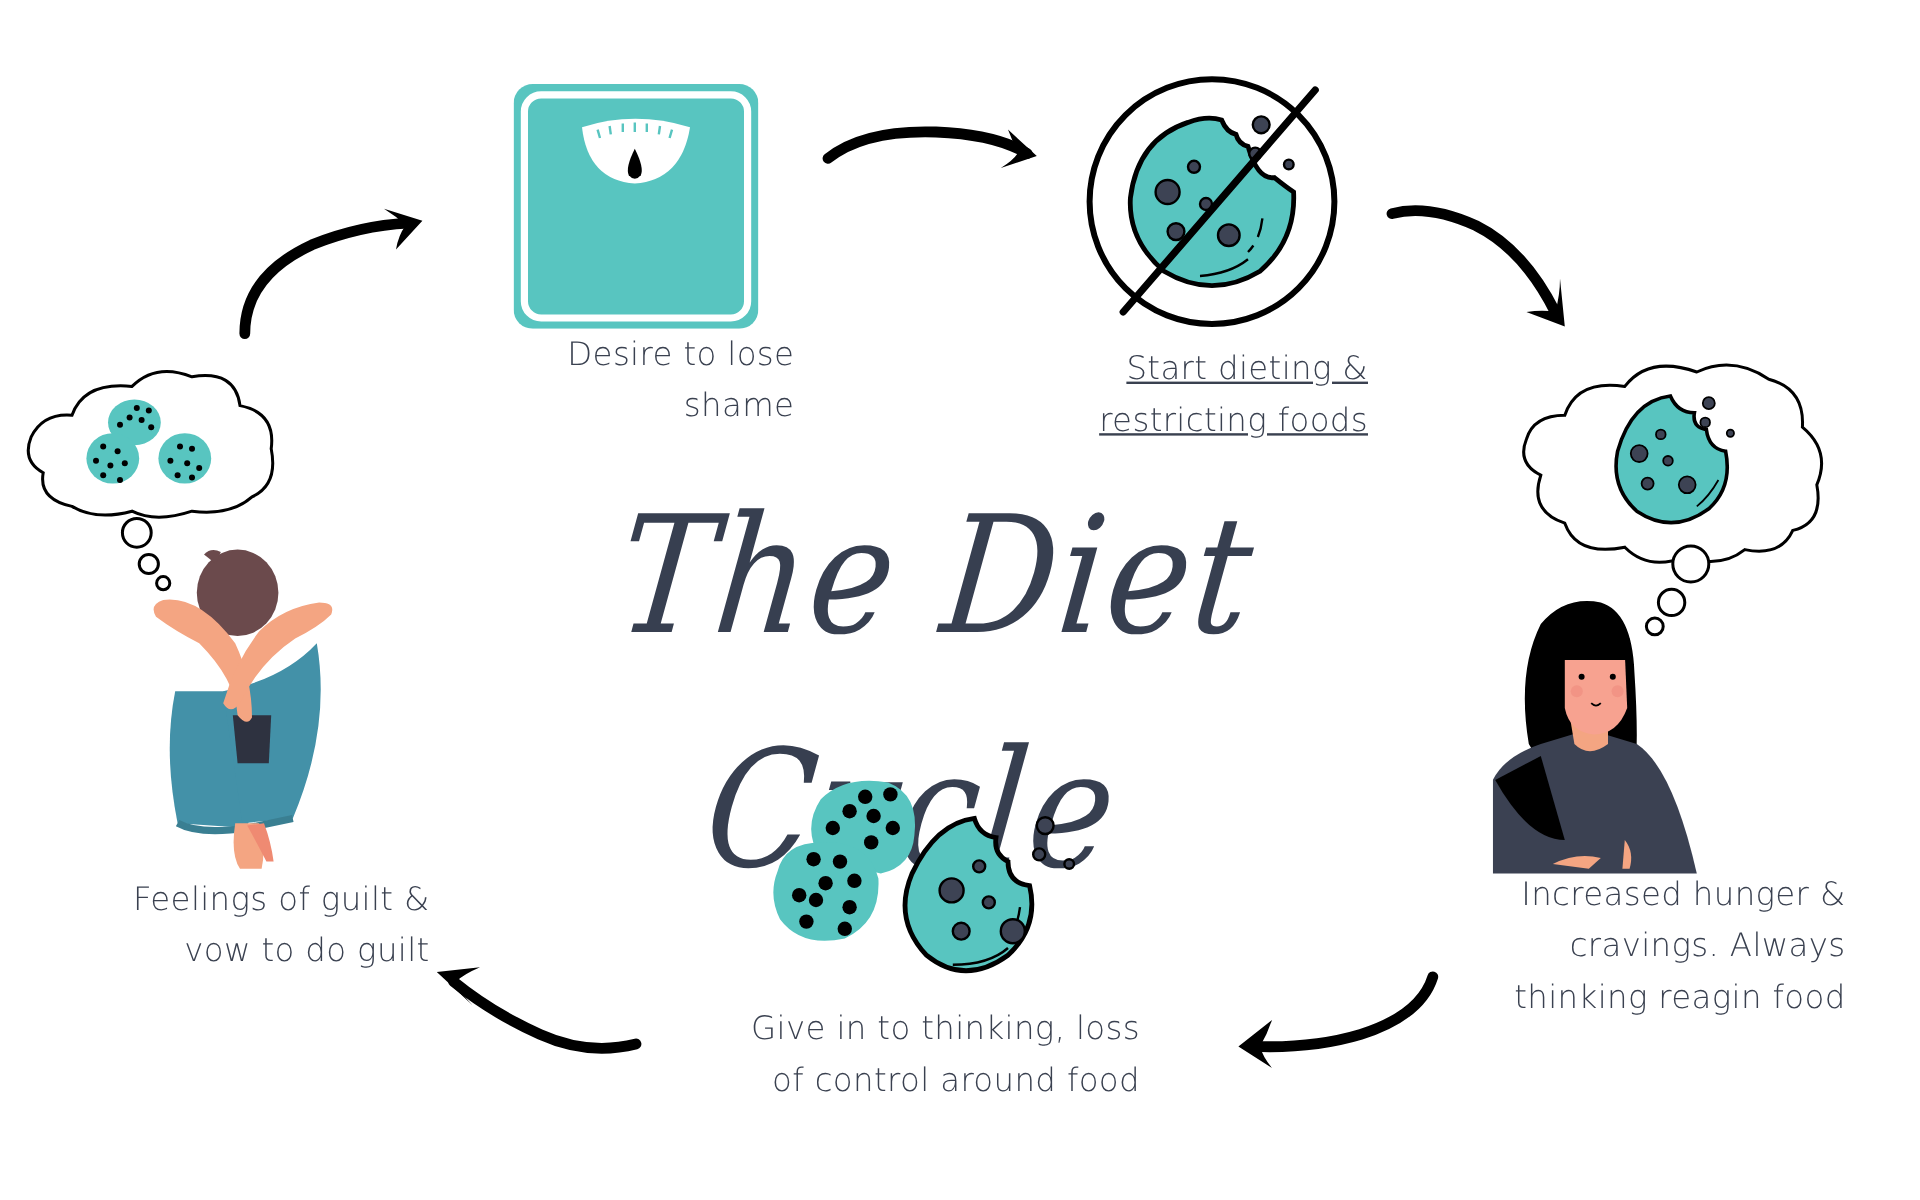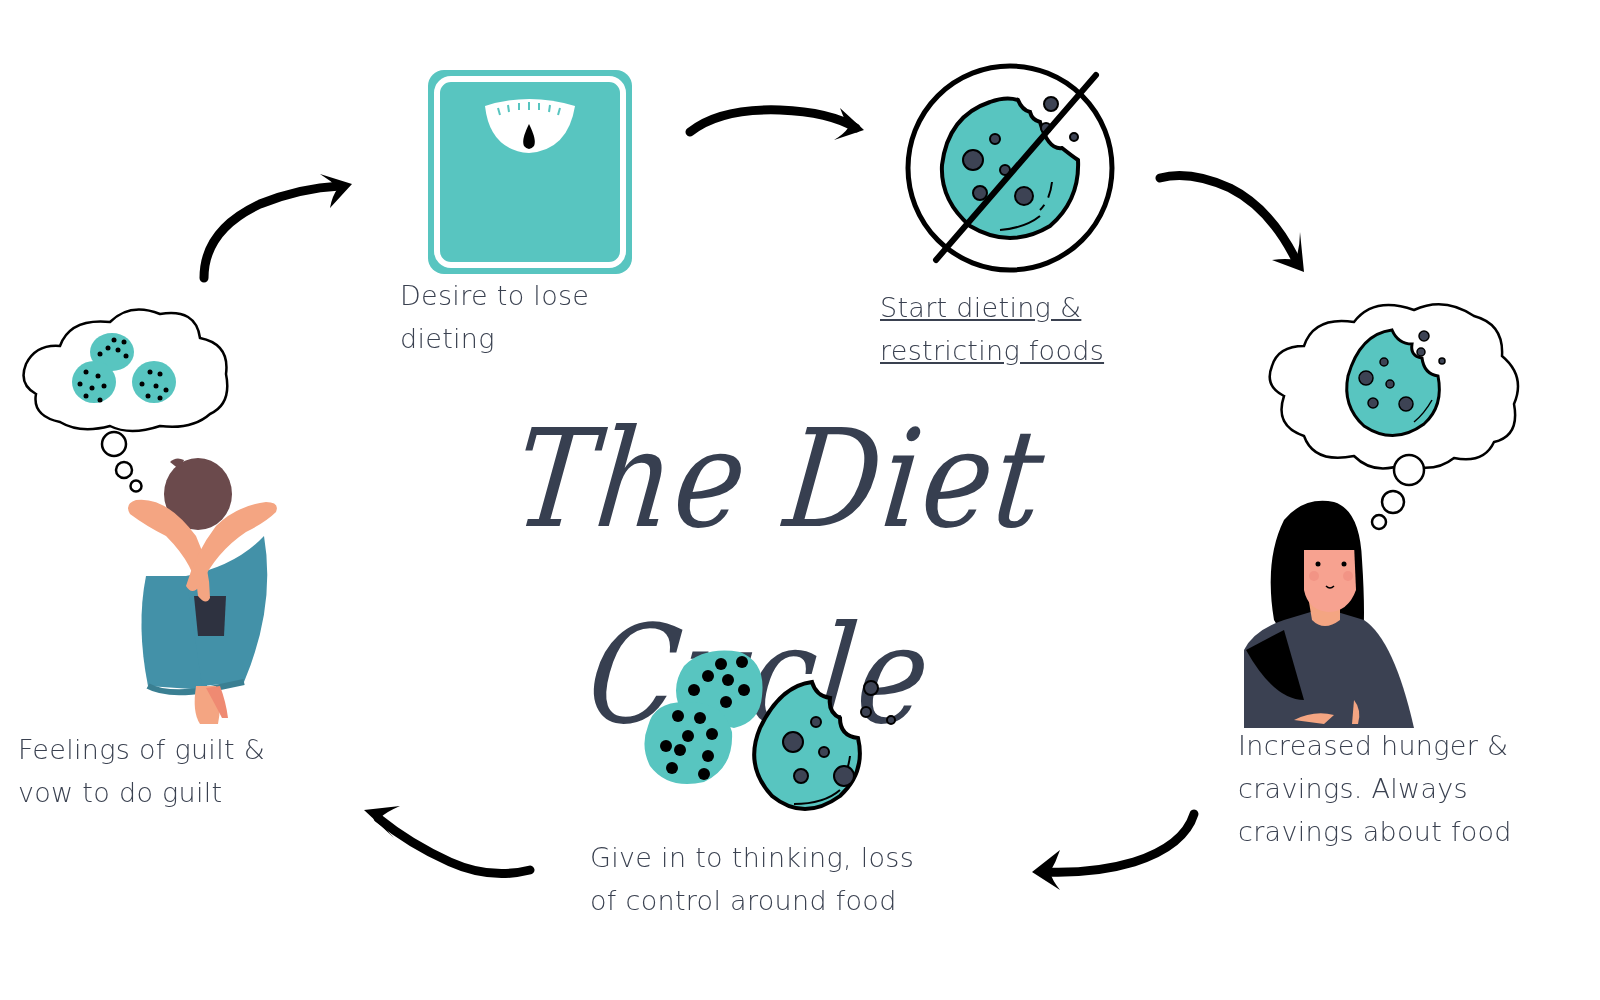--- a/index.html
+++ b/index.html
@@ -1,19 +1,19 @@
 <!DOCTYPE html>
 <html><head>
 <meta charset="utf-8">
 <style>
   html, body { margin: 0; padding: 0; background: #ffffff; }
   body { width: 1600px; height: 1000px; position: relative; overflow: hidden;
          font-family: "DejaVu Sans", sans-serif; }
   .stage { position: absolute; left: 0; top: 0; width: 1600px; height: 1000px; }
-  .caption { position: absolute; text-align: left; color: #3a4150;
+  .caption { position: absolute; text-align: right; color: #3a4150;
              font-family: "DejaVu Sans", sans-serif; font-weight: 300;
              font-size: 27px; line-height: 43px; letter-spacing: 0.3px; }
   .caption span { display: block; white-space: nowrap; }
   .title { position: absolute; left: 450px; top: 395px; width: 660px; height: 180px;
            text-align: center; color: #373f50;
            font-family: "DejaVu Serif", serif; font-style: italic;
            font-size: 118px; line-height: 170px; letter-spacing: 2px;
            transform: skewX(-6deg) scaleY(1.15); }
   .icon { position: absolute; }
   svg { display: block; }
@@ -37,21 +37,21 @@
         <line x1="101" y1="32" x2="101" y2="40"></line>
         <line x1="111" y1="33" x2="111" y2="40"></line>
         <line x1="122" y1="35" x2="121" y2="42"></line>
         <line x1="132" y1="38" x2="130" y2="45"></line>
       </g>
       <path d="M101 54 Q93 70 96 76 Q101 82 106 76 Q109 70 101 54 Z" fill="#000000"></path>
     </svg>
   </div>
   <div class="caption" style="left:400px; top:274px; width:262px;">
     <span>Desire to lose</span>
-    <span>dieting</span>
+    <span>shame</span>
   </div>
 
   <div class="icon" style="left:900px; top:60px;">
     <svg width="220" height="216" viewBox="0 0 220 216">
       <circle cx="110" cy="108" r="102" fill="#ffffff" stroke="#000" stroke-width="5"></circle>
       <path d="M118 40 Q122 50 130 52 Q132 60 140 62 Q148 90 162 88 Q172 96 178 100 Q180 140 150 166 Q110 190 70 166 Q40 140 42 105 Q48 56 90 42 Q106 36 118 40 Z" fill="#58c5c0" stroke="#000" stroke-width="4"></path>
       <path d="M152 122 Q150 140 140 150" stroke="#000" stroke-width="2" fill="none" stroke-dasharray="16 8"></path>
       <path d="M100 170 Q125 168 140 156" stroke="#000" stroke-width="2" fill="none"></path>
       <g fill="#3d4354" stroke="#000" stroke-width="2">
         <circle cx="73" cy="100" r="10"></circle>
@@ -105,21 +105,21 @@
       <path d="M82 86 Q86 90 90 86" stroke="#000" stroke-width="1.5" fill="none"></path>
       <path d="M0 160 Q20 150 50 180 L60 228 L0 228 Z" fill="#000" opacity="0.0"></path>
       <path d="M2 150 Q30 200 60 200 L40 130 Z" fill="#000"></path>
       <path d="M50 220 Q70 210 90 215 L80 224 Z" fill="#f4a582"></path>
       <path d="M110 200 Q118 210 114 224 L108 224 Z" fill="#f4a582"></path>
     </svg>
   </div>
   <div class="caption" style="left:1238px; top:724px; width:300px;">
     <span>Increased hunger &amp;</span>
     <span>cravings. Always</span>
-    <span>cravings about food</span>
+    <span>thinking reagin food</span>
   </div>
 
   <div class="icon" style="left:644px; top:646px;">
     <svg width="260" height="176" viewBox="0 0 260 176">
       <path d="M40 20 Q60 0 96 6 Q122 16 118 50 Q116 76 90 82 L40 70 Q24 44 40 20 Z" fill="#58c5c0"></path>
       <path d="M4 80 Q10 56 40 56 Q80 54 88 86 Q90 122 60 136 Q24 144 6 120 Q-4 100 4 80 Z" fill="#58c5c0"></path>
       <g fill="#000">
         <circle cx="77" cy="18" r="6"></circle>
           <circle cx="98" cy="16" r="6"></circle>
         <circle cx="64" cy="30" r="6"></circle>

